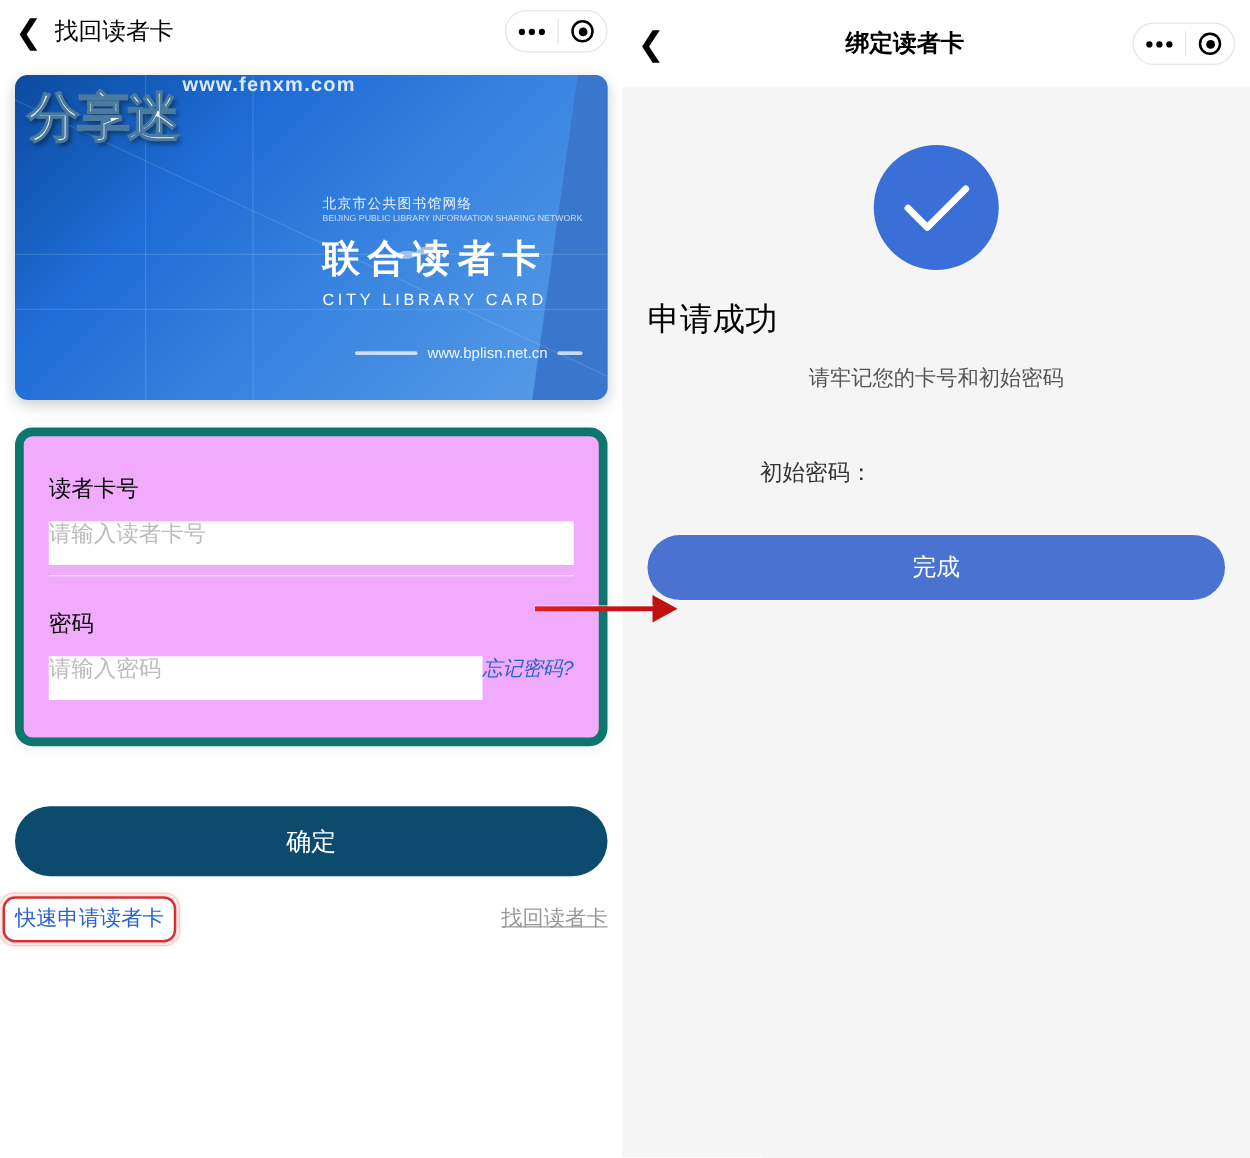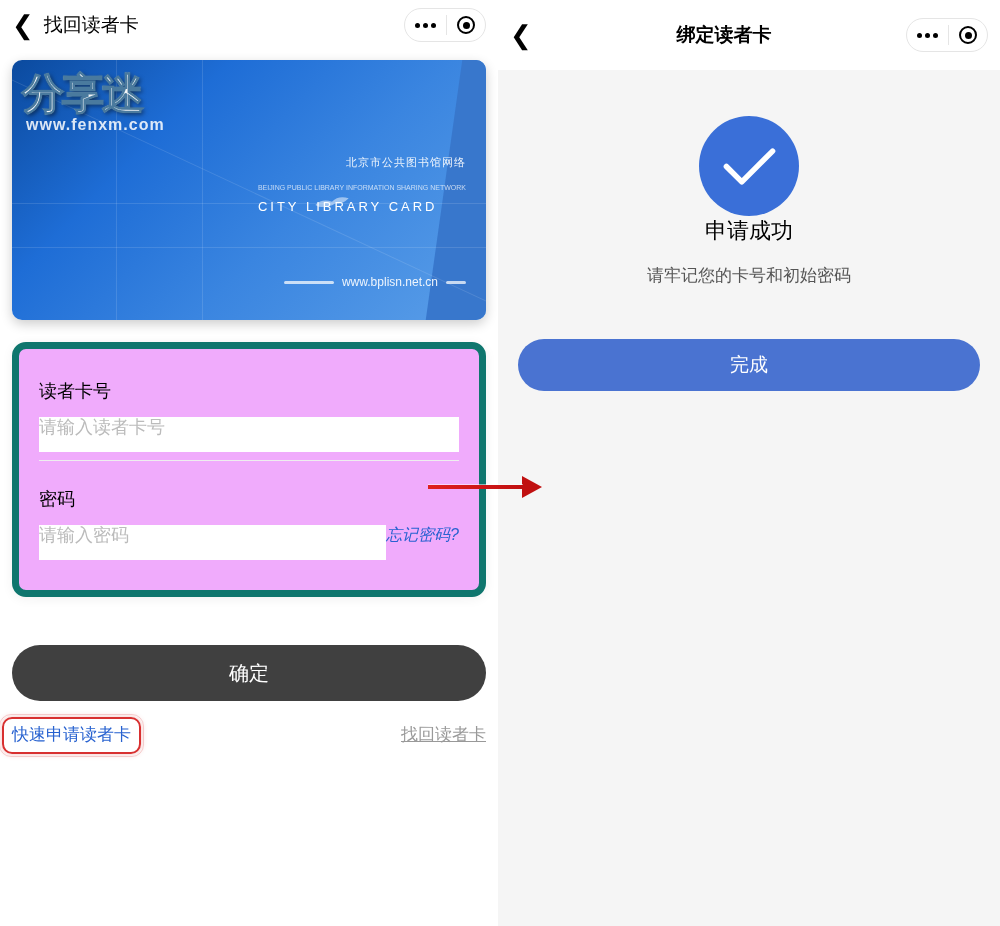--- a/index.html
+++ b/index.html
@@ -23,57 +23,57 @@
 
     
     .card-image { margin: 10px 12px; height: 260px; border-radius: 10px; background: linear-gradient(135deg, #0b4a9e 0%, #1e6dd6 30%, #3a85e0 60%, #5a9ee8 100%); position: relative; overflow: hidden; box-shadow: 0 4px 12px rgba(0,0,0,0.2); }
     .card-lines { position: absolute; inset: 0; }
     .card-line { position: absolute; background: rgba(255,255,255,0.12); }
     .card-line.h1 { height: 1px; width: 100%; top: 55%; }
     .card-line.h2 { height: 1px; width: 100%; top: 72%; }
     .card-line.v1 { width: 1px; height: 100%; left: 22%; }
     .card-line.v2 { width: 1px; height: 100%; left: 40%; }
     .card-line.d { width: 200%; height: 1px; top: 50%; left: -50%; transform: rotate(25deg); }
-    .watermark { position: absolute; top: 6px; left: 10px; display: flex; flex-direction: column; }
+    .watermark { position: absolute; top: 6px; left: 10px; display: flex; }
     .wm-main { font-size: 42px; font-weight: 900; color: rgba(255,255,255,0.95); text-shadow: 2px 2px 4px rgba(0,0,0,0.5), 0 0 2px #5888b5; letter-spacing: -2px; -webkit-text-stroke: 1px #4a7a9e; }
     .wm-sub { font-size: 16px; color: rgba(255,255,255,0.85); font-weight: 600; letter-spacing: 1px; margin-top: -6px; margin-left: 4px; }
     .card-logo { position: absolute; right: 20px; top: 95px; text-align: left; color: #fff; }
-    .card-logo-small { font-size: 11px; opacity: 0.9; letter-spacing: 1px; margin-bottom: 14px; text-align: right; }
+    .card-logo-small { font-size: 11px; opacity: 0.9; letter-spacing: 1px; margin-bottom: 2px; }
     .card-logo-xsmall { font-size: 7px; opacity: 0.7; text-align: right; margin-bottom: 8px; }
     .card-logo-big { font-size: 30px; font-weight: 600; letter-spacing: 6px; }
     .card-logo-en { font-size: 13px; font-weight: 500; letter-spacing: 3px; margin-top: 4px; }
     .card-url { position: absolute; right: 20px; top: 215px; display: flex; align-items: center; gap: 8px; color: #fff; font-size: 12px; opacity: 0.9; }
     .card-url::before, .card-url::after { content: ""; width: 50px; height: 3px; background: #fff; border-radius: 2px; opacity: 0.8; display: block; }
     .card-url::after { width: 20px; }
     .card-side { position: absolute; right: -218px; top: 0; width: 260px; height: 260px; background: #3877cc; transform: skewX(-8deg); display: flex; align-items: center; justify-content: flex-start; padding-left: 10px; color: rgba(180, 210, 240, 0.5); writing-mode: vertical-rl; font-size: 30px; font-weight: 700; letter-spacing: 4px; }
     .bird { position: absolute; top: 125px; left: 300px; width: 40px; height: 40px; }
     .bird svg { width: 100%; height: 100%; fill: rgba(255,255,255,0.5); }
 
     
     .form-card { margin: 22px 12px 0; background: #f0abfc; border-radius: 14px; padding: 22px 20px; box-shadow: 0 2px 12px rgba(0,0,0,0.06); border: 7px solid #0f766e; }
     .form-group { padding: 8px 0; }
     .form-label { font-size: 18px; color: #000; margin-bottom: 14px; }
     .form-input { border: none; outline: none; font-size: 18px; color: #999; width: 100%; padding: 0 0 14px 0; }
     .form-divider { height: 1px; background: #eee; margin: 0 0 18px 0; }
     .form-row { display: flex; align-items: flex-start; }
     .forgot { color: #2862d0; font-size: 16px; margin-bottom: 14px; font-style: italic; }
 
     
-    .btn-confirm { margin: 48px 12px 0; height: 56px; background: #404040; color: #fff; border-radius: 28px; display: flex; align-items: center; justify-content: center; font-size: 20px; }
+    .btn-confirm { margin: 48px 12px 0; height: 56px; background: #0c4a6e; color: #fff; border-radius: 28px; display: flex; align-items: center; justify-content: center; font-size: 20px; }
     .btn-row { margin: 22px 12px 0; display: flex; justify-content: space-between; font-size: 17px; }
     .link-apply { color: #2862d0; }
     .link-find { color: #999; text-decoration: underline; }
     .highlight { display: inline-block; border: 2px solid #d83030; border-radius: 10px; padding: 4px 8px 6px; margin: -6px -10px; box-shadow: 0 0 6px rgba(216,48,48,0.3); position: relative; }
     .highlight::after { content: ""; position: absolute; inset: -5px; border: 1px solid rgba(216,48,48,0.2); border-radius: 12px; }
 
     
     .right-body { background: #f5f5f5; margin-top: 20px; height: 856px; padding: 40px 20px; }
     .check-circle { width: 100px; height: 100px; background: #3a6fd8; border-radius: 50%; margin: 6px auto 0; display: flex; align-items: center; justify-content: center; }
     .check-circle svg { width: 55px; height: 45px; }
-    .success-title { text-align: center; font-size: 22px; color: #000; }
+    .success-title { font-size: 26px; margin-top: 22px; color: #000; }
     .success-sub { text-align: center; font-size: 17px; margin-top: 18px; color: #555; }
     .info-rows { margin: 52px 0 0 90px; }
     .info-row { display: flex; font-size: 18px; color: #333; margin-bottom: 28px; }
     .btn-done { margin: 38px 0 0; height: 52px; background: #4a73d1; color: #fff; border-radius: 26px; display: flex; align-items: center; justify-content: center; font-size: 19px; }
 
     
     .arrow-container { position: absolute; left: 428px; top: 485px; z-index: 10; }
     .arrow-line { width: 95px; height: 4px; background: linear-gradient(90deg, #e02020, #c01010); position: relative; }
     .arrow-head { width: 0; height: 0; border-left: 20px solid #c01010; border-top: 11px solid transparent; border-bottom: 11px solid transparent; position: absolute; right: -19px; top: -9px; }
     .arrow-line::after { content:""; position:absolute; left:0; top:-1px; width:100%; height:1px; background: #fff; opacity: 0.5; }
@@ -112,20 +112,21 @@
     <div class="watermark">
       <span class="wm-main">分享迷</span>
       <span class="wm-sub">www.fenxm.com</span>
     </div>
     <div class="bird"><svg viewBox="0 0 24 24">
           <path d="M2 12 Q6 8 12 10 Q16 6 22 8 Q18 12 14 11 Q10 14 4 13 Z"></path>
         </svg></div>
     <div class="card-logo">
       <div class="card-logo-small">北京市公共图书馆网络</div>
       <div class="card-logo-xsmall">BEIJING PUBLIC LIBRARY INFORMATION SHARING NETWORK</div>
+      <div class="card-logo-big">联合读者卡</div>
       <div class="card-logo-en">CITY LIBRARY CARD</div>
     </div>
     <div class="card-url">
         <span>www.bplisn.net.cn</span>
       </div>
   </div>
 
   <div class="form-card">
     <div class="form-group">
       <div class="form-label">读者卡号</div>
@@ -170,20 +171,23 @@
 
   <div class="right-body">
     <div class="check-circle">
       <svg viewBox="0 0 50 40">
           <path d="M4 20 L18 34 L46 6" stroke="#fff" stroke-width="5" fill="none" stroke-linecap="round" stroke-linejoin="round"></path>
         </svg>
     </div>
     <div class="success-title">申请成功</div>
     <div class="success-sub">请牢记您的卡号和初始密码</div>
     <div class="info-rows">
+      <div class="info-row">
+          <span>初始密码：</span>
+        </div>
     </div>
     <div class="btn-done">完成</div>
   </div>
 </div>
 
 <div class="arrow-container">
   <div class="arrow-line">
       <div class="arrow-head"></div>
     </div>
 </div>

